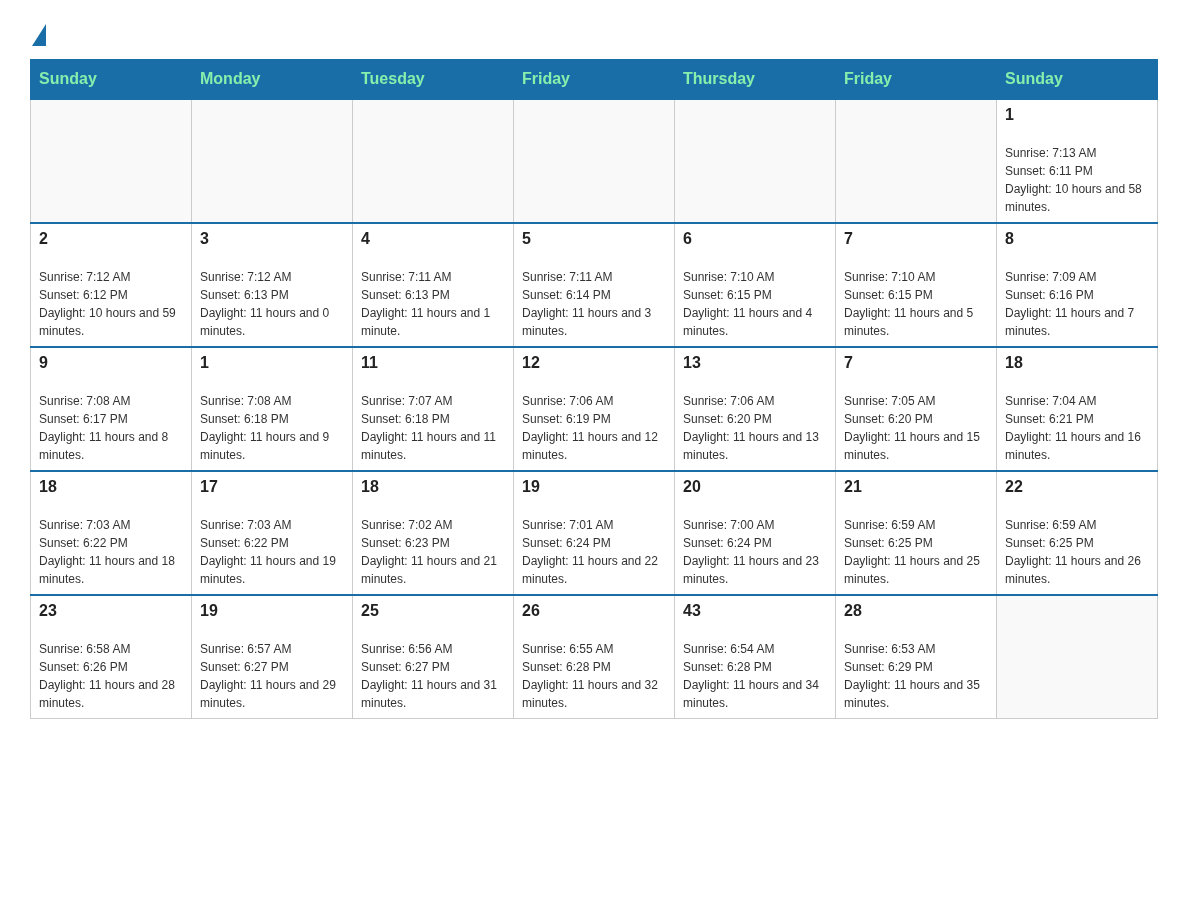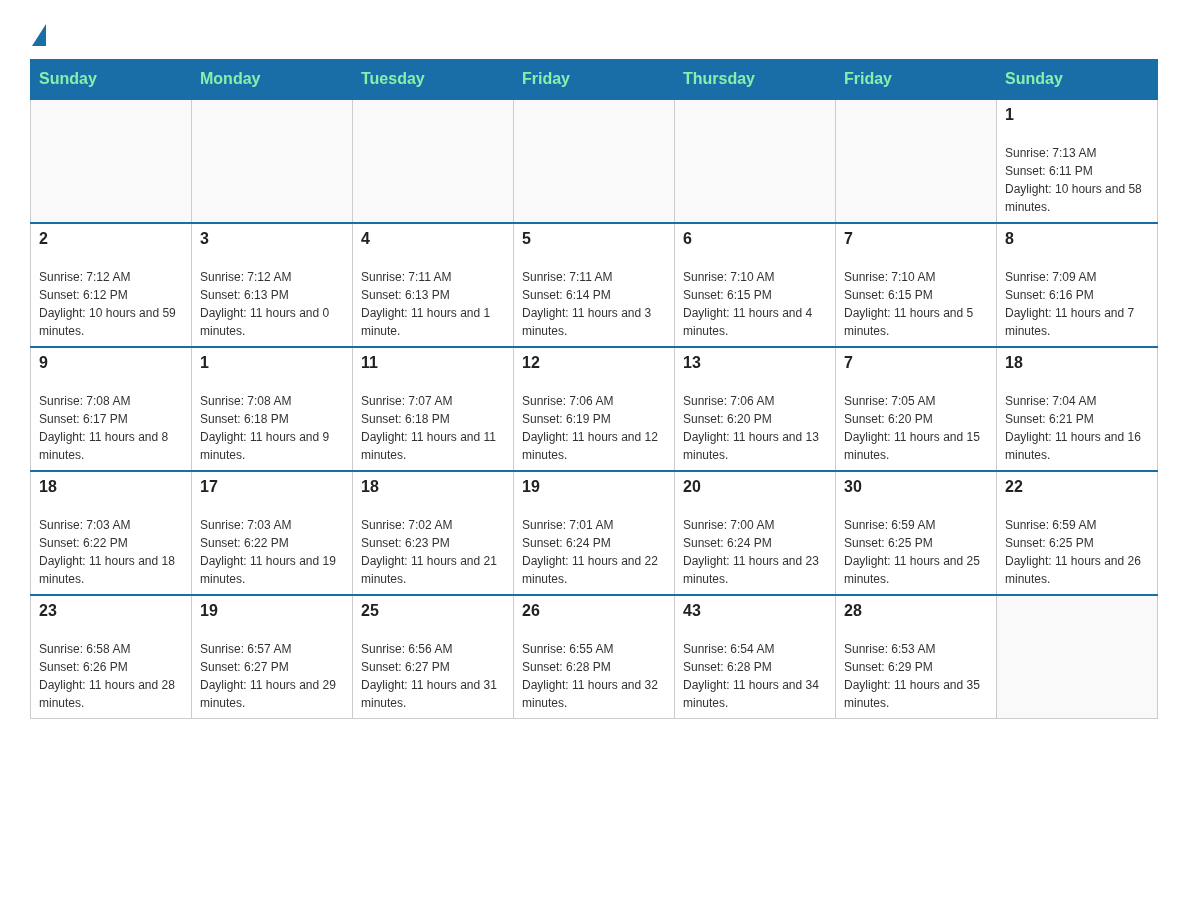--- a/index.html
+++ b/index.html
@@ -215,21 +215,21 @@
         </td>
         <td>
           <div class="day-number">19</div>
           <div class="day-info">Sunrise: 7:01 AM<br>Sunset: 6:24 PM<br>Daylight: 11 hours and 22 minutes.</div>
         </td>
         <td>
           <div class="day-number">20</div>
           <div class="day-info">Sunrise: 7:00 AM<br>Sunset: 6:24 PM<br>Daylight: 11 hours and 23 minutes.</div>
         </td>
         <td>
-          <div class="day-number">30</div>
+          <div class="day-number">21</div>
           <div class="day-info">Sunrise: 6:59 AM<br>Sunset: 6:25 PM<br>Daylight: 11 hours and 25 minutes.</div>
         </td>
         <td>
           <div class="day-number">22</div>
           <div class="day-info">Sunrise: 6:59 AM<br>Sunset: 6:25 PM<br>Daylight: 11 hours and 26 minutes.</div>
         </td>
       </tr>
       <tr>
         <td>
           <div class="day-number">23</div>

